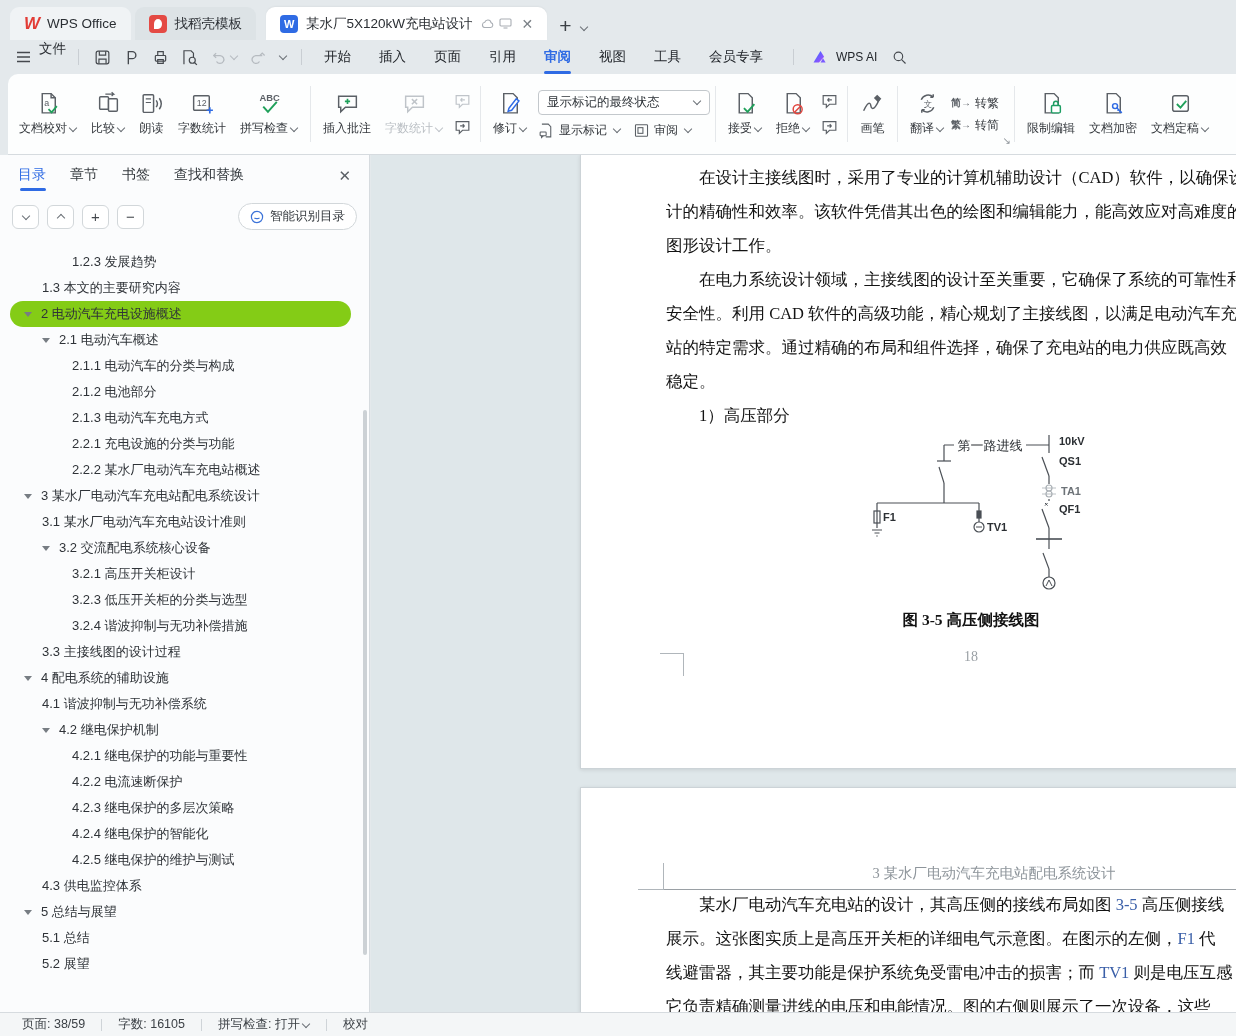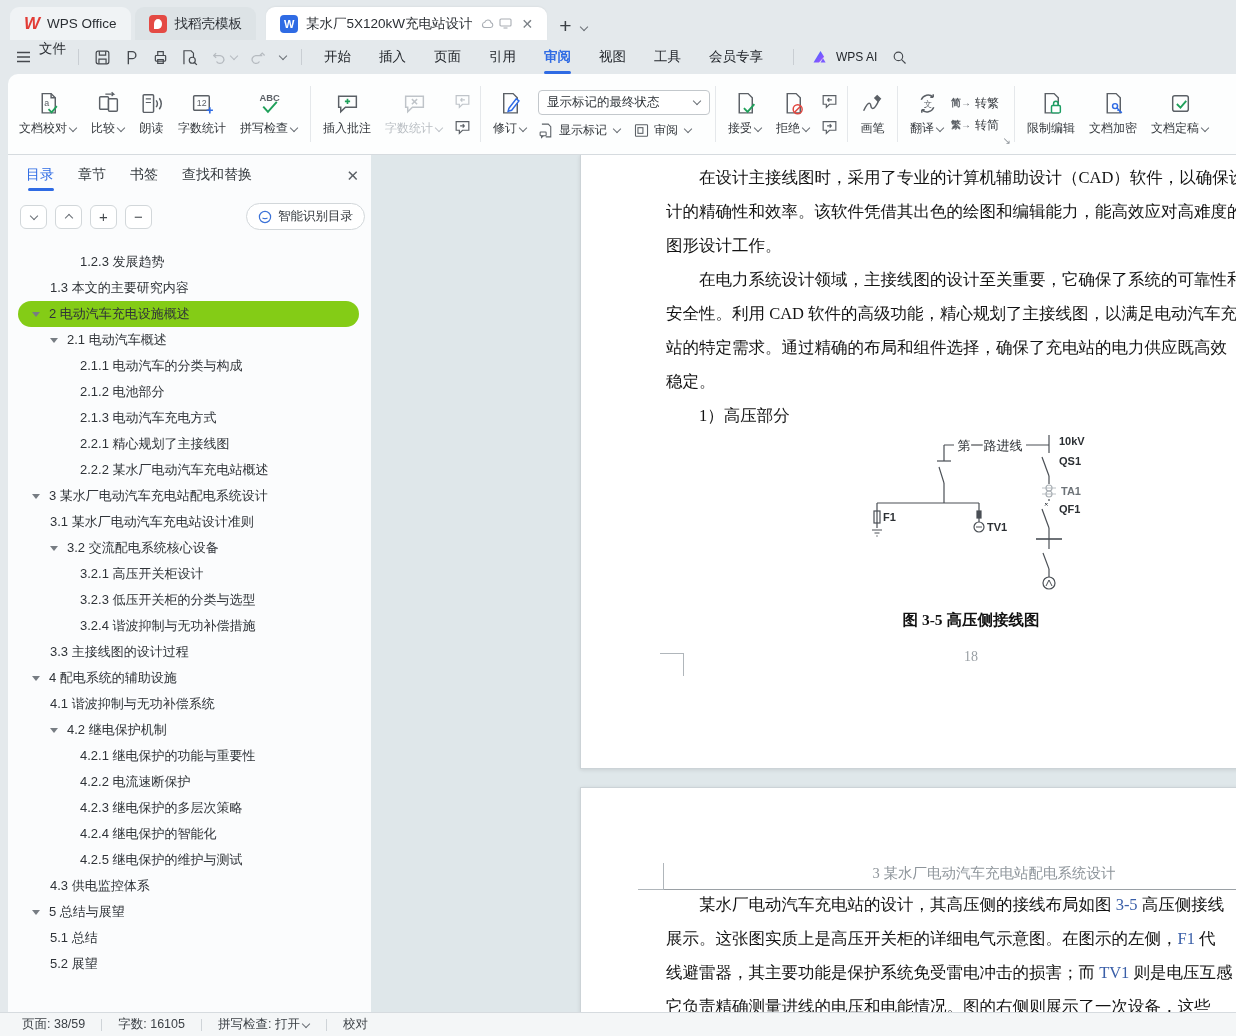--- a/index.html
+++ b/index.html
@@ -42,21 +42,21 @@
   .mini-col{display:flex;flex-direction:column;gap:7px;justify-content:center;margin:0 3px}
   .trk{display:flex;flex-direction:column;gap:7px;margin-left:4px}
   .selbox{display:flex;align-items:center;justify-content:space-between;width:172px;height:25px;border:1px solid #c3c8cc;border-radius:4px;padding:0 8px;font-size:12.5px;color:#2e3338;background:#fff}
   .subrow{display:flex;align-items:flex-start;gap:12px;font-size:12px;color:#33373c}
   .inlbtn{display:flex;align-items:center;gap:4px;white-space:nowrap}
   .trcol{display:flex;flex-direction:column;gap:5px;font-size:12px;color:#33373c;position:relative;padding-right:10px}
   .trrow{display:flex;align-items:center;gap:4px;white-space:nowrap}
   .cnico{font-size:10px;color:#5b6066;font-weight:bold}
   .expand-arrow{position:absolute;right:-2px;bottom:-12px;color:#8a9096;font-size:10px}
   
-  .sidebar{position:absolute;top:155px;left:8px;width:370px;bottom:24px;background:#fbfcfd;border-right:1px solid #d6dbdf;overflow:hidden}
+  .sidebar{position:absolute;top:155px;left:0;width:370px;bottom:24px;background:#fbfcfd;border-right:1px solid #d6dbdf;overflow:hidden}
   .side-tabs{display:flex;align-items:center;gap:24px;padding:11px 18px 4px 18px;font-size:14px;color:#33383d}
   .stab{position:relative;padding-bottom:7px}
   .stab.active{color:#2f6be4}
   .stab.active::after{content:"";position:absolute;left:2px;width:26px;bottom:0;height:3px;border-radius:2px;background:#2f6be4}
   .side-x{margin-left:auto;color:#5b6066;font-size:15px;padding-bottom:6px}
   .side-tools{display:flex;align-items:center;gap:8px;padding:8px 12px 8px 12px}
   .sq{width:27px;height:24px;border:1px solid #d2d7da;border-radius:6px;background:#fff;display:flex;align-items:center;justify-content:center}
   .sq .chev{margin:0 0 2px 0}
   .sq.up .chev{transform:rotate(-135deg);margin-top:4px}
   .pm{font-size:15px;color:#44484d;line-height:1}
@@ -458,21 +458,21 @@
         <div class="toc-row lvl3">
           <span>2.1.1 电动汽车的分类与构成</span>
         </div>
         <div class="toc-row lvl3">
           <span>2.1.2 电池部分</span>
         </div>
         <div class="toc-row lvl3">
           <span>2.1.3 电动汽车充电方式</span>
         </div>
         <div class="toc-row lvl3">
-          <span>2.2.1 精心规划了主接线图</span>
+          <span>2.2.1 充电设施的分类与功能</span>
         </div>
         <div class="toc-row lvl3">
           <span>2.2.2 某水厂电动汽车充电站概述</span>
         </div>
         <div class="toc-row lvl1">
           <span class="tri"></span>
           <span>3 某水厂电动汽车充电站配电系统设计</span>
         </div>
         <div class="toc-row lvl2">
           <span>3.1 某水厂电动汽车充电站设计准则</span>

